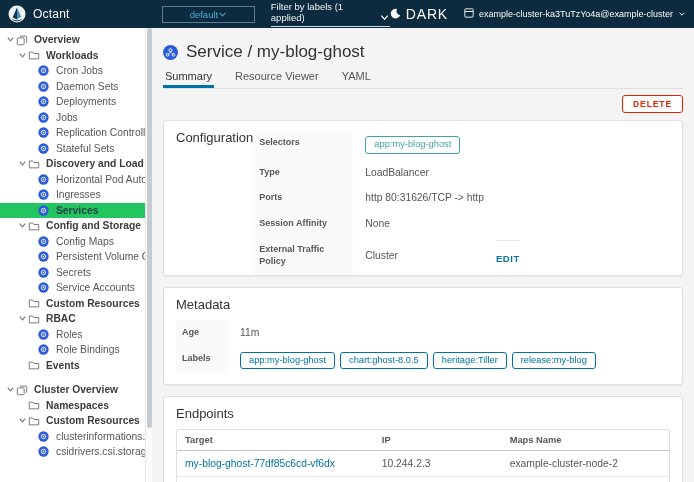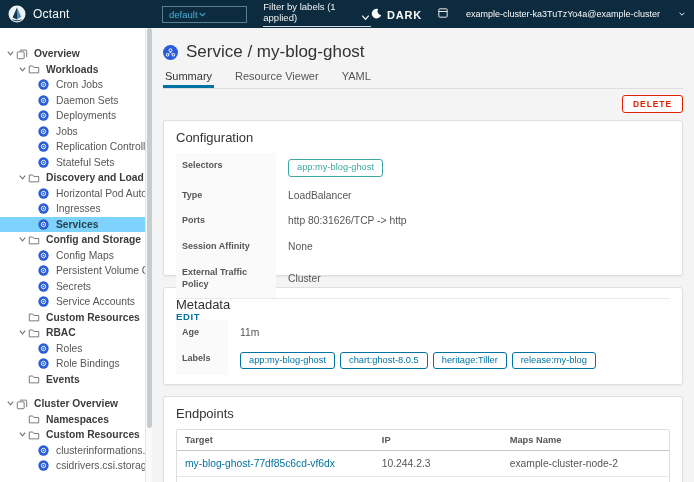--- a/index.html
+++ b/index.html
@@ -10,42 +10,42 @@
   }
   
   .app-header{
     height:28px;background:#0d2b3e;display:flex;align-items:center;color:#fafafa;
   }
   .brand{display:flex;align-items:center;gap:7px;flex:none;width:152px;padding-left:8px;box-sizing:border-box}
   .logo{width:18px;height:18px;flex:none}
   .app-title{font-size:12px;color:#fafafa;letter-spacing:.2px}
   .ns-select{
     width:112px;height:17px;border:1px solid #567f96;display:flex;align-items:center;
-    justify-content:flex-start;padding:0 6px;font-size:9.5px;color:#49afd9;
+    justify-content:center;padding:0 6px;font-size:9.5px;color:#49afd9;
     margin-left:10px;cursor:pointer;box-sizing:border-box;
   }
   .hdr-filter{
     width:148px;margin-left:16px;border-bottom:1px solid #cfdce5;display:flex;
     justify-content:space-between;align-items:flex-end;font-size:9.5px;color:#eef3f6;
     padding-bottom:3px;cursor:pointer;
   }
-  .theme-toggle{margin-left:auto;display:flex;gap:5px;align-items:flex-end;font-size:11px;
-    font-weight:bold;letter-spacing:.8px;cursor:pointer}
-  .context-sel{display:flex;gap:18px;align-items:center;font-size:9px;margin:0 8px 0 16px;cursor:pointer;white-space:nowrap}
+  .theme-toggle{margin-left:auto;display:flex;gap:5px;align-items:flex-end;font-size:14px;
+    font-weight:normal;letter-spacing:.8px;cursor:pointer}
+  .context-sel{display:flex;gap:5px;align-items:center;font-size:9px;margin:0 8px 0 16px;cursor:pointer;white-space:nowrap}
   .caret{display:inline-flex}
   
   .app-body{display:flex;height:454px}
-  .sidebar{width:145px;background:#fff;overflow:hidden;padding-top:18px;box-sizing:border-box;flex:none}
+  .sidebar{width:145px;background:#fff;overflow:hidden;padding-top:4px;box-sizing:border-box;flex:none}
   .sidebar ul{list-style:none;margin:0;padding:0}
   .nav-item{display:flex;align-items:center;height:15.5px;font-size:10.3px;color:#565656;cursor:pointer;white-space:nowrap}
   .nav-item.lvl0{padding-left:4px}
   .nav-item.lvl1{padding-left:16px}
   .nav-item.lvl2{padding-left:38px}
   .nav-item.bold .nav-label{font-weight:bold;color:#3c3c3c}
-  .nav-item.selected{background:#7dd3fc}
+  .nav-item.selected{background:#22c55e}
   .nav-item.selected .nav-label{font-weight:bold;color:#28404d}
   .chev{width:12px;display:flex;justify-content:center;flex:none}
   .nav-ic{width:13px;height:13px;margin-right:5px;display:flex;flex:none;align-items:center}
   .nav-label{overflow:hidden;text-overflow:clip}
   .side-scrollbar{width:7px;background:#fafafa;border-left:1px solid #e6e6e6;position:relative;flex:none;box-sizing:border-box}
   .side-scrollbar .thumb{position:absolute;top:0;left:1px;width:5px;height:88%;background:#c6cdd2;border-radius:3px}
   
   .content{flex:1;padding:0 11px;overflow:hidden}
   .page-title{display:flex;align-items:center;gap:8px;margin-top:14px}
   .svc-ic{width:15px;height:15px;flex:none}
@@ -56,21 +56,21 @@
   .actions-row{display:flex;justify-content:flex-end;margin:6px 0 7px}
   .btn-delete{
     border:1px solid #e12200;color:#e12200;background:#fff;font-size:8.5px;font-weight:bold;
     letter-spacing:.9px;padding:3px 10px;border-radius:3px;cursor:pointer;
     font-family:"Liberation Sans",sans-serif;
   }
   .cards-row{display:flex;gap:11px}
   .card{background:#fff;border:1px solid #dfdfdf;border-radius:3px;box-shadow:0 1px 2px rgba(0,0,0,.05);
     padding:9px 12px;box-sizing:border-box}
   .card h2{font-size:13px;font-weight:400;color:#333;margin:0 0 8px}
-  .half{flex:1;height:156px;display:flex;flex-direction:column}
+  .half{flex:1;height:156px;display:flex;flex-direction:row}
   .kv{display:grid}
   .kv-config{grid-template-columns:100px 1fr}
   .kv-status{grid-template-columns:50px 1fr}
   .kv-meta{grid-template-columns:52px 1fr}
   .kv-label{background:#fafafa;font-size:9px;font-weight:bold;color:#565656;padding:7px 6px;line-height:1.3}
   .kv-value{font-size:10.3px;color:#565656;padding:6px 12px;display:flex;align-items:center;flex-wrap:wrap;gap:5px;line-height:1.35;word-break:break-word}
   .tag{border:1px solid;border-radius:3px;padding:1px 8px 2px;font-size:9.3px;display:inline-block;cursor:pointer;background:#fff}
   .tag.teal{color:#3fa7a3;border-color:#3fa7a3}
   .tag.blue{color:#0072a3;border-color:#0072a3}
   .card-footer{border-top:1px solid #eaeaea;padding-top:7px;margin-top:auto}

